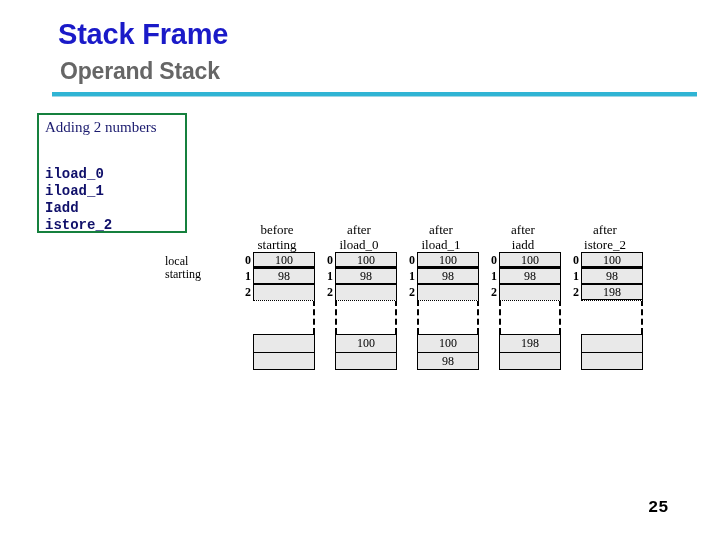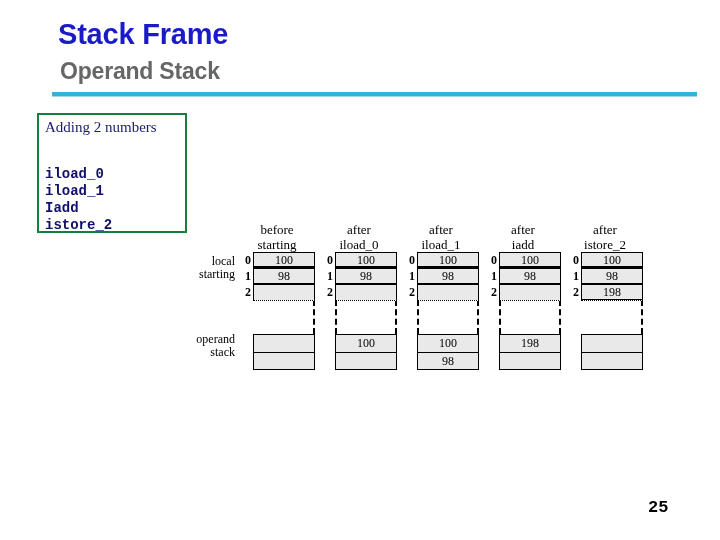--- a/index.html
+++ b/index.html
@@ -86,21 +86,21 @@
     left: 165px;
     top: 200px;
     width: 510px;
     height: 170px;
   }
   .row-label {
     position: absolute;
     font-family: "Liberation Serif", serif;
     font-size: 12px;
     color: #000000;
-    text-align: right;
+    text-align: left;
     width: 70px;
     line-height: 13px;
   }
   #label-local-vars { left: 0px; top: 55px; }
   #label-operand-stack { left: 0px; top: 133px; }
 
   .column {
     position: absolute;
     top: 0;
     width: 84px;
@@ -215,24 +215,20 @@
 istore_2</pre>
 </div>
 
 <div id="diagram">
 
   <div class="row-label" id="label-local-vars">
     <span>local</span><br>
     <span>starting</span>
   </div>
 
-  <div class="row-label" id="label-operand-stack">
-    <span>operand</span><br>
-    <span>stack</span>
-  </div>
 
   <div class="column" style="left:70px;">
     <div class="col-header">
       <span class="hdr-line1">before</span>
       <span class="hdr-line2">starting</span>
     </div>
     <div class="frame">
       <div class="cell-row">
         <span class="idx">0</span>
         <div class="cell thick-bottom">100</div>

